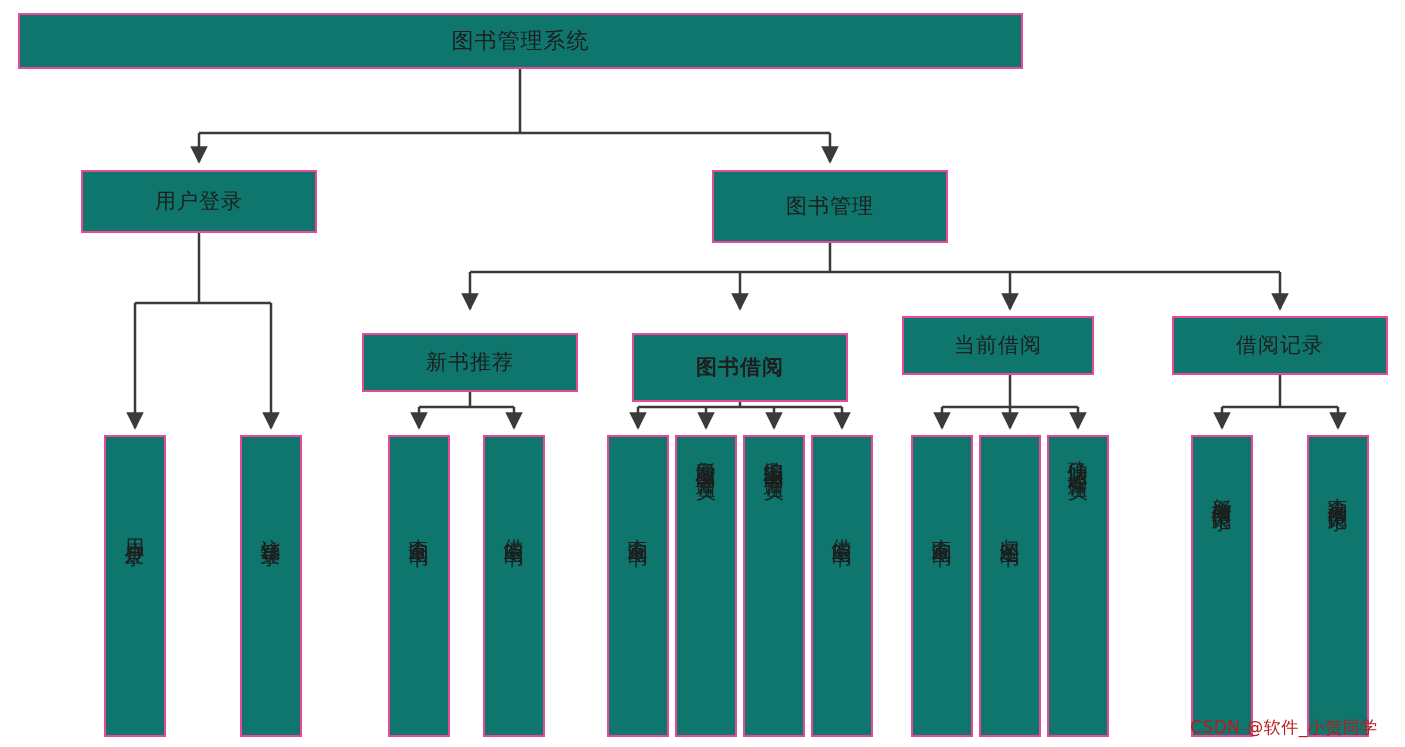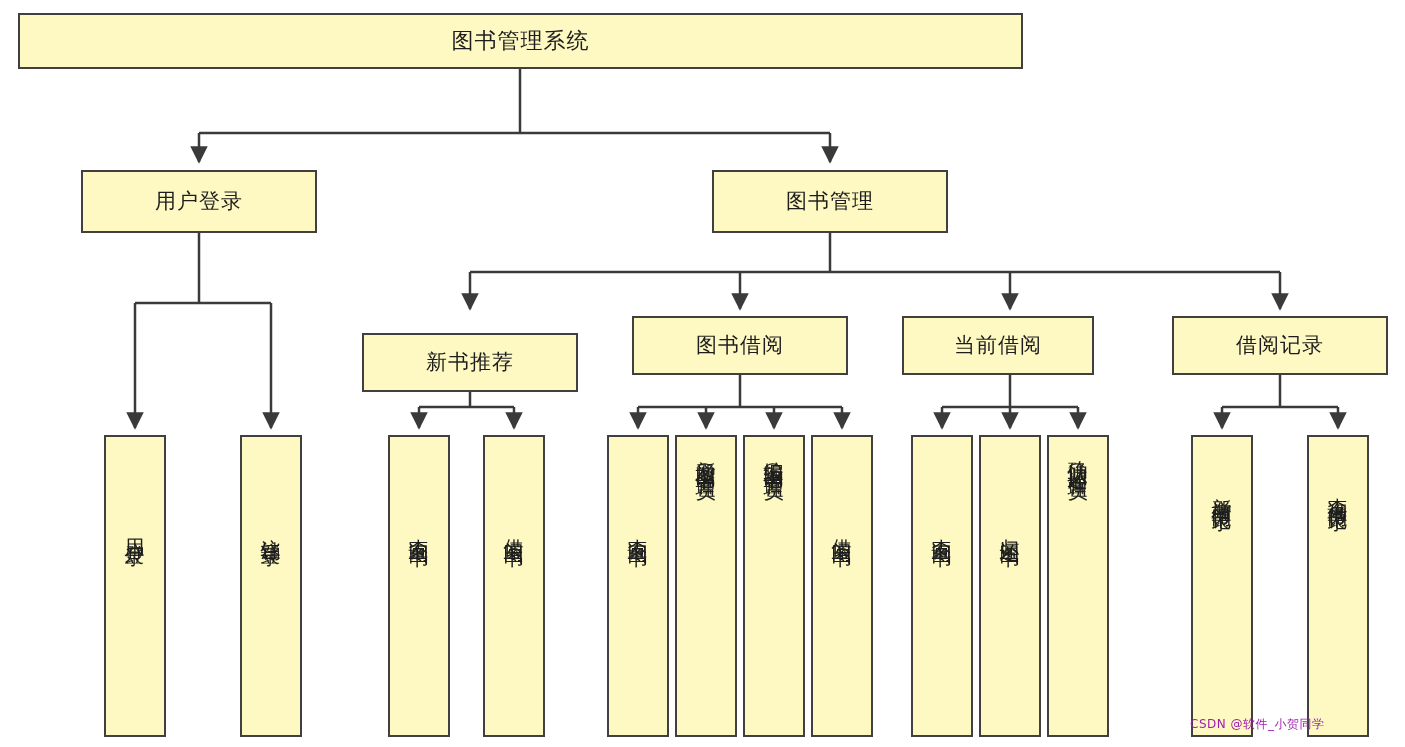--- a/index.html
+++ b/index.html
@@ -21,22 +21,22 @@
     position: absolute;
     left: 0;
     top: 0;
     width: 1405px;
     height: 747px;
     pointer-events: none;
   }
   .node {
     position: absolute;
     box-sizing: border-box;
-    background: #fef9c3;
-    border: 2px solid #404040;
+    background: #0f766e;
+    border: 2px solid #ec4899;
     display: flex;
     align-items: center;
     justify-content: center;
   }
   .node .label {
     color: #1d1d1d;
     font-size: 21px;
     line-height: 1.2;
     letter-spacing: 1px;
     white-space: nowrap;
@@ -50,22 +50,22 @@
   .node-leaf .label {
     writing-mode: vertical-rl;
     text-orientation: upright;
     font-size: 20px;
     letter-spacing: 3px;
     line-height: 1;
     white-space: nowrap;
   }
   .watermark {
     position: absolute;
-    color: #a21caf;
-    font-size: 12px;
+    color: #b91c1c;
+    font-size: 17px;
     letter-spacing: 0.5px;
     white-space: nowrap;
     user-select: none;
     text-align: center;
   }
 </style>
 </head>
 <body>
 
 <div id="canvas">
@@ -121,29 +121,29 @@
   </svg>
 
   <div class="node node-root" style="left:18px; top:13px; width:1005px; height:56px;">
     <span class="label">图书管理系统</span>
   </div>
 
   <div class="node" style="left:81px; top:170px; width:236px; height:63px;">
     <span class="label">用户登录</span>
   </div>
 
-  <div class="node" style="left:712px; top:170px; width:236px; height:63px;">
+  <div class="node" style="left:712px; top:170px; width:236px; height:73px;">
     <span class="label">图书管理</span>
   </div>
 
   <div class="node" style="left:362px; top:333px; width:216px; height:59px;">
     <span class="label">新书推荐</span>
   </div>
 
-  <div class="node" style="left:632px; top:316px; width:216px; height:59px;">
+  <div class="node" style="left:632px; top:333px; width:216px; height:69px;font-weight:bold;">
     <span class="label">图书借阅</span>
   </div>
 
   <div class="node" style="left:902px; top:316px; width:192px; height:59px;">
     <span class="label">当前借阅</span>
   </div>
 
   <div class="node" style="left:1172px; top:316px; width:216px; height:59px;">
     <span class="label">借阅记录</span>
   </div>

